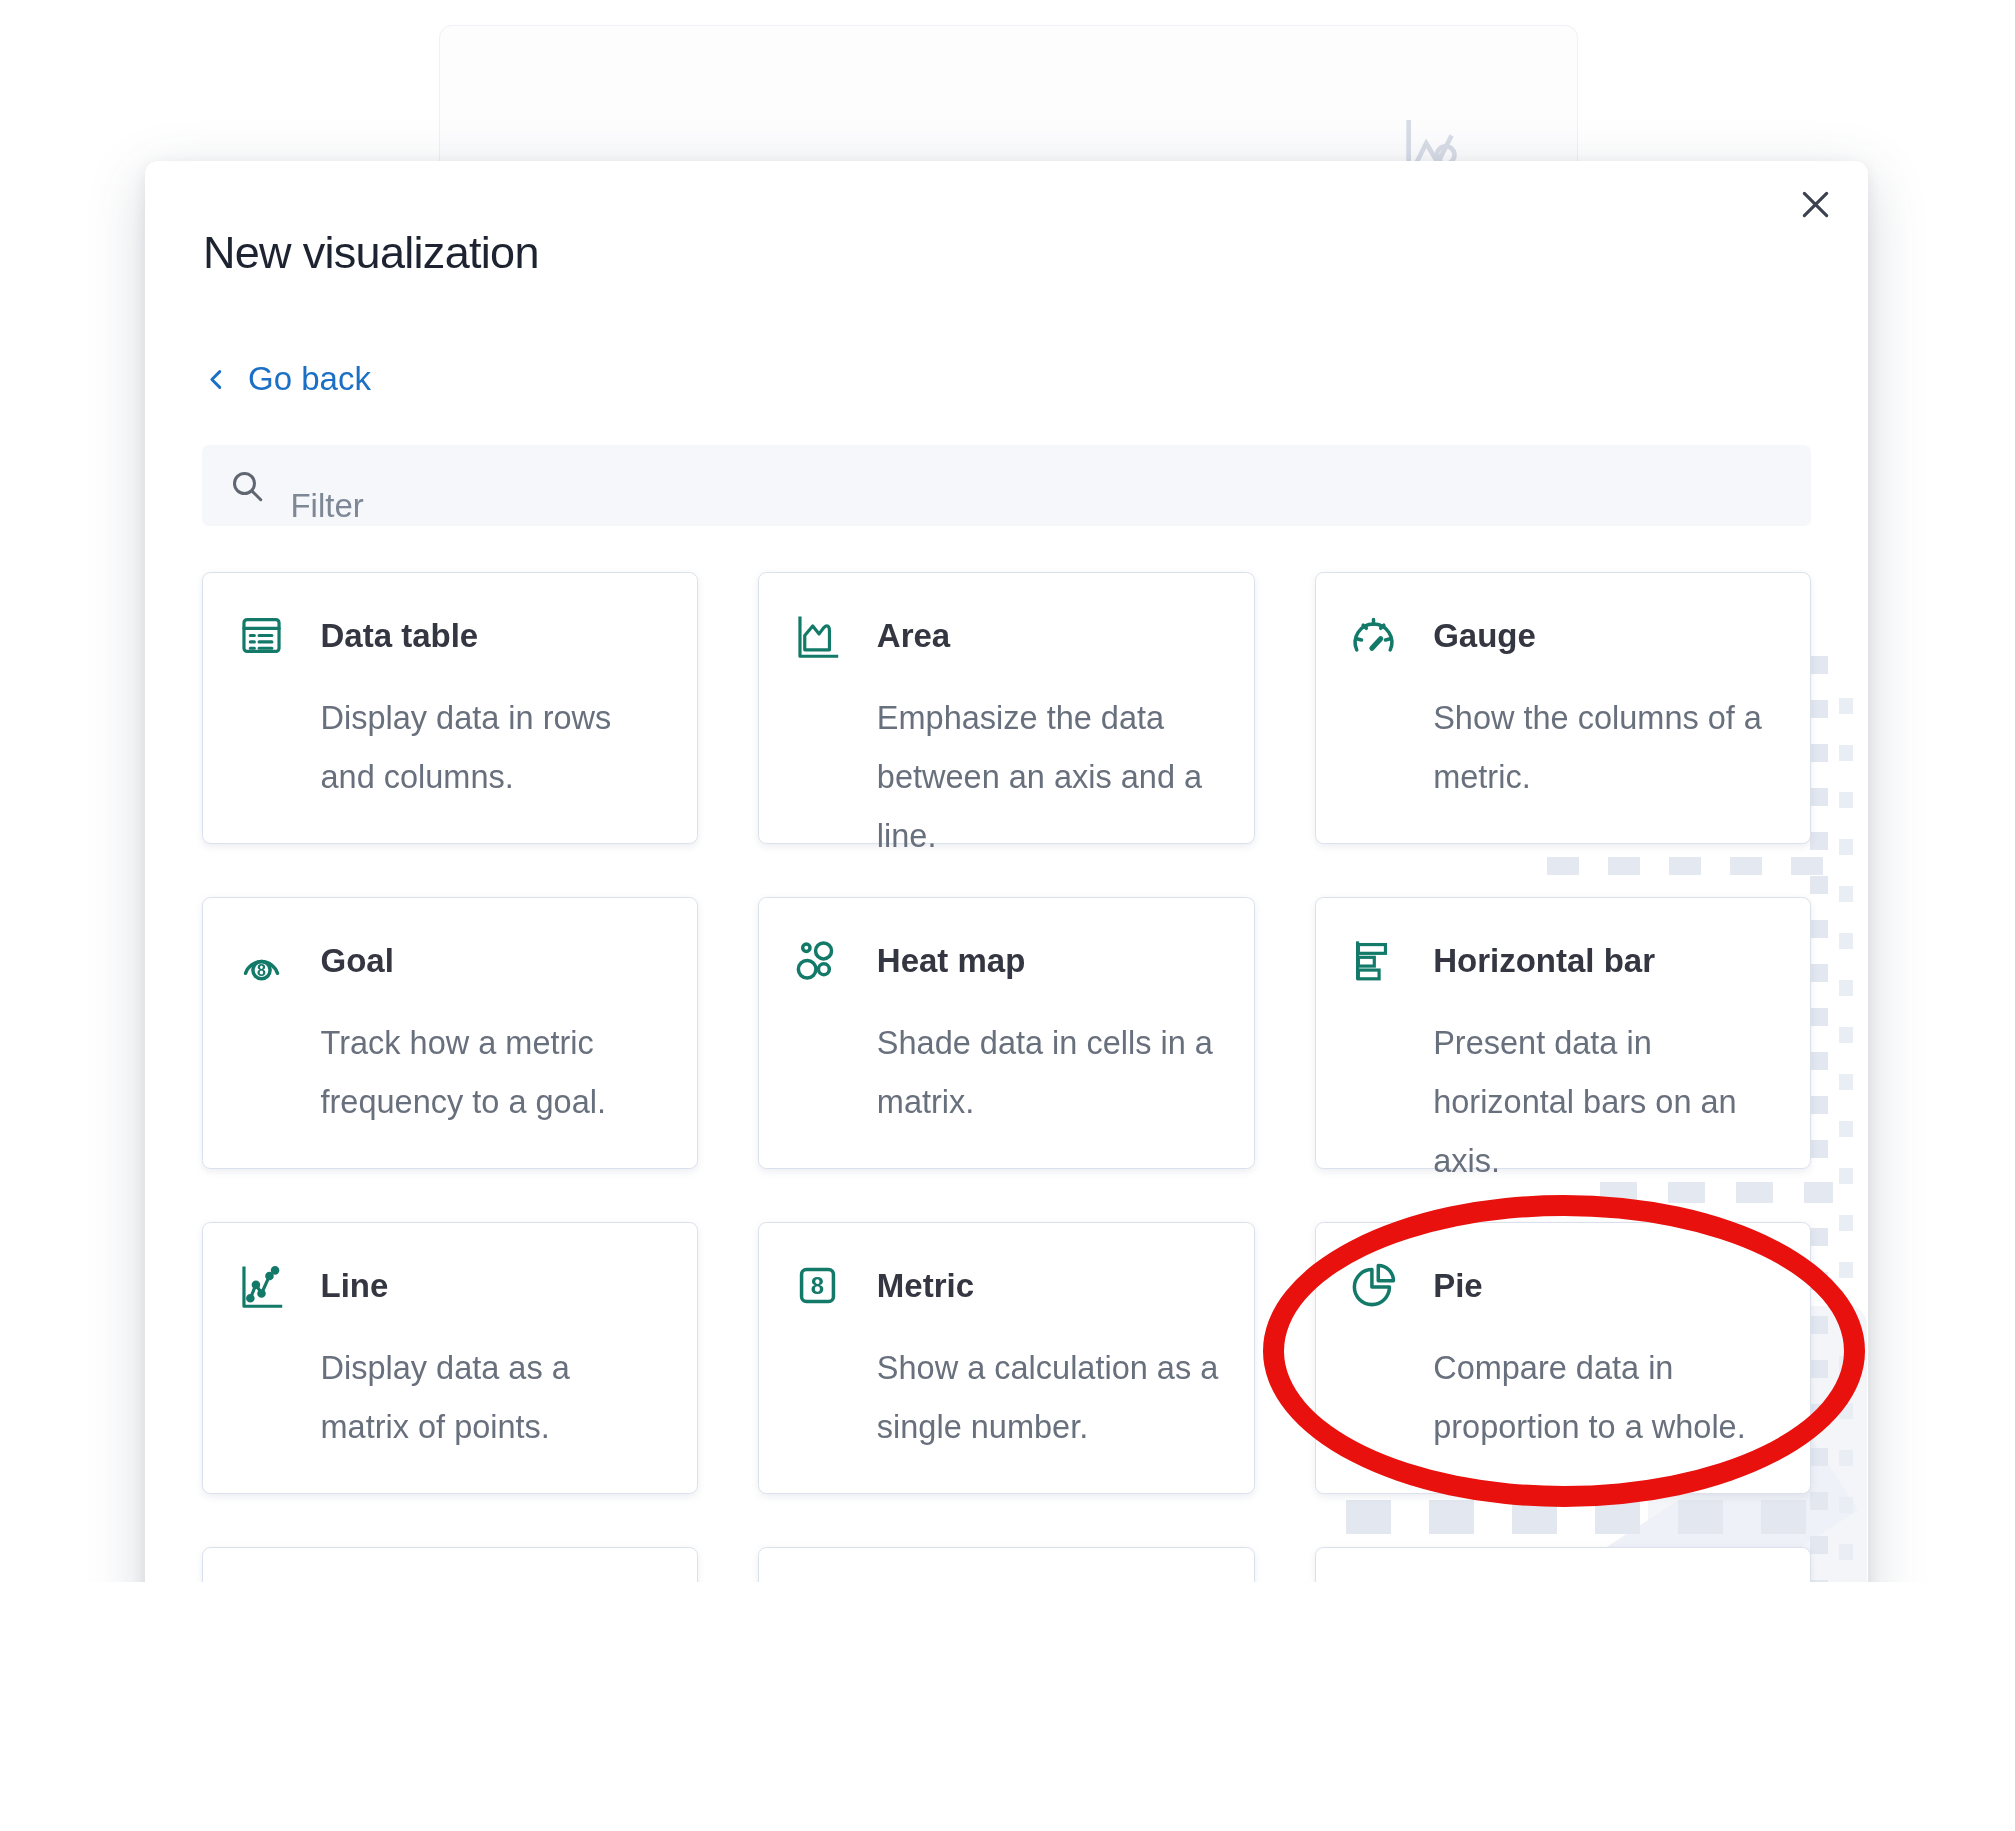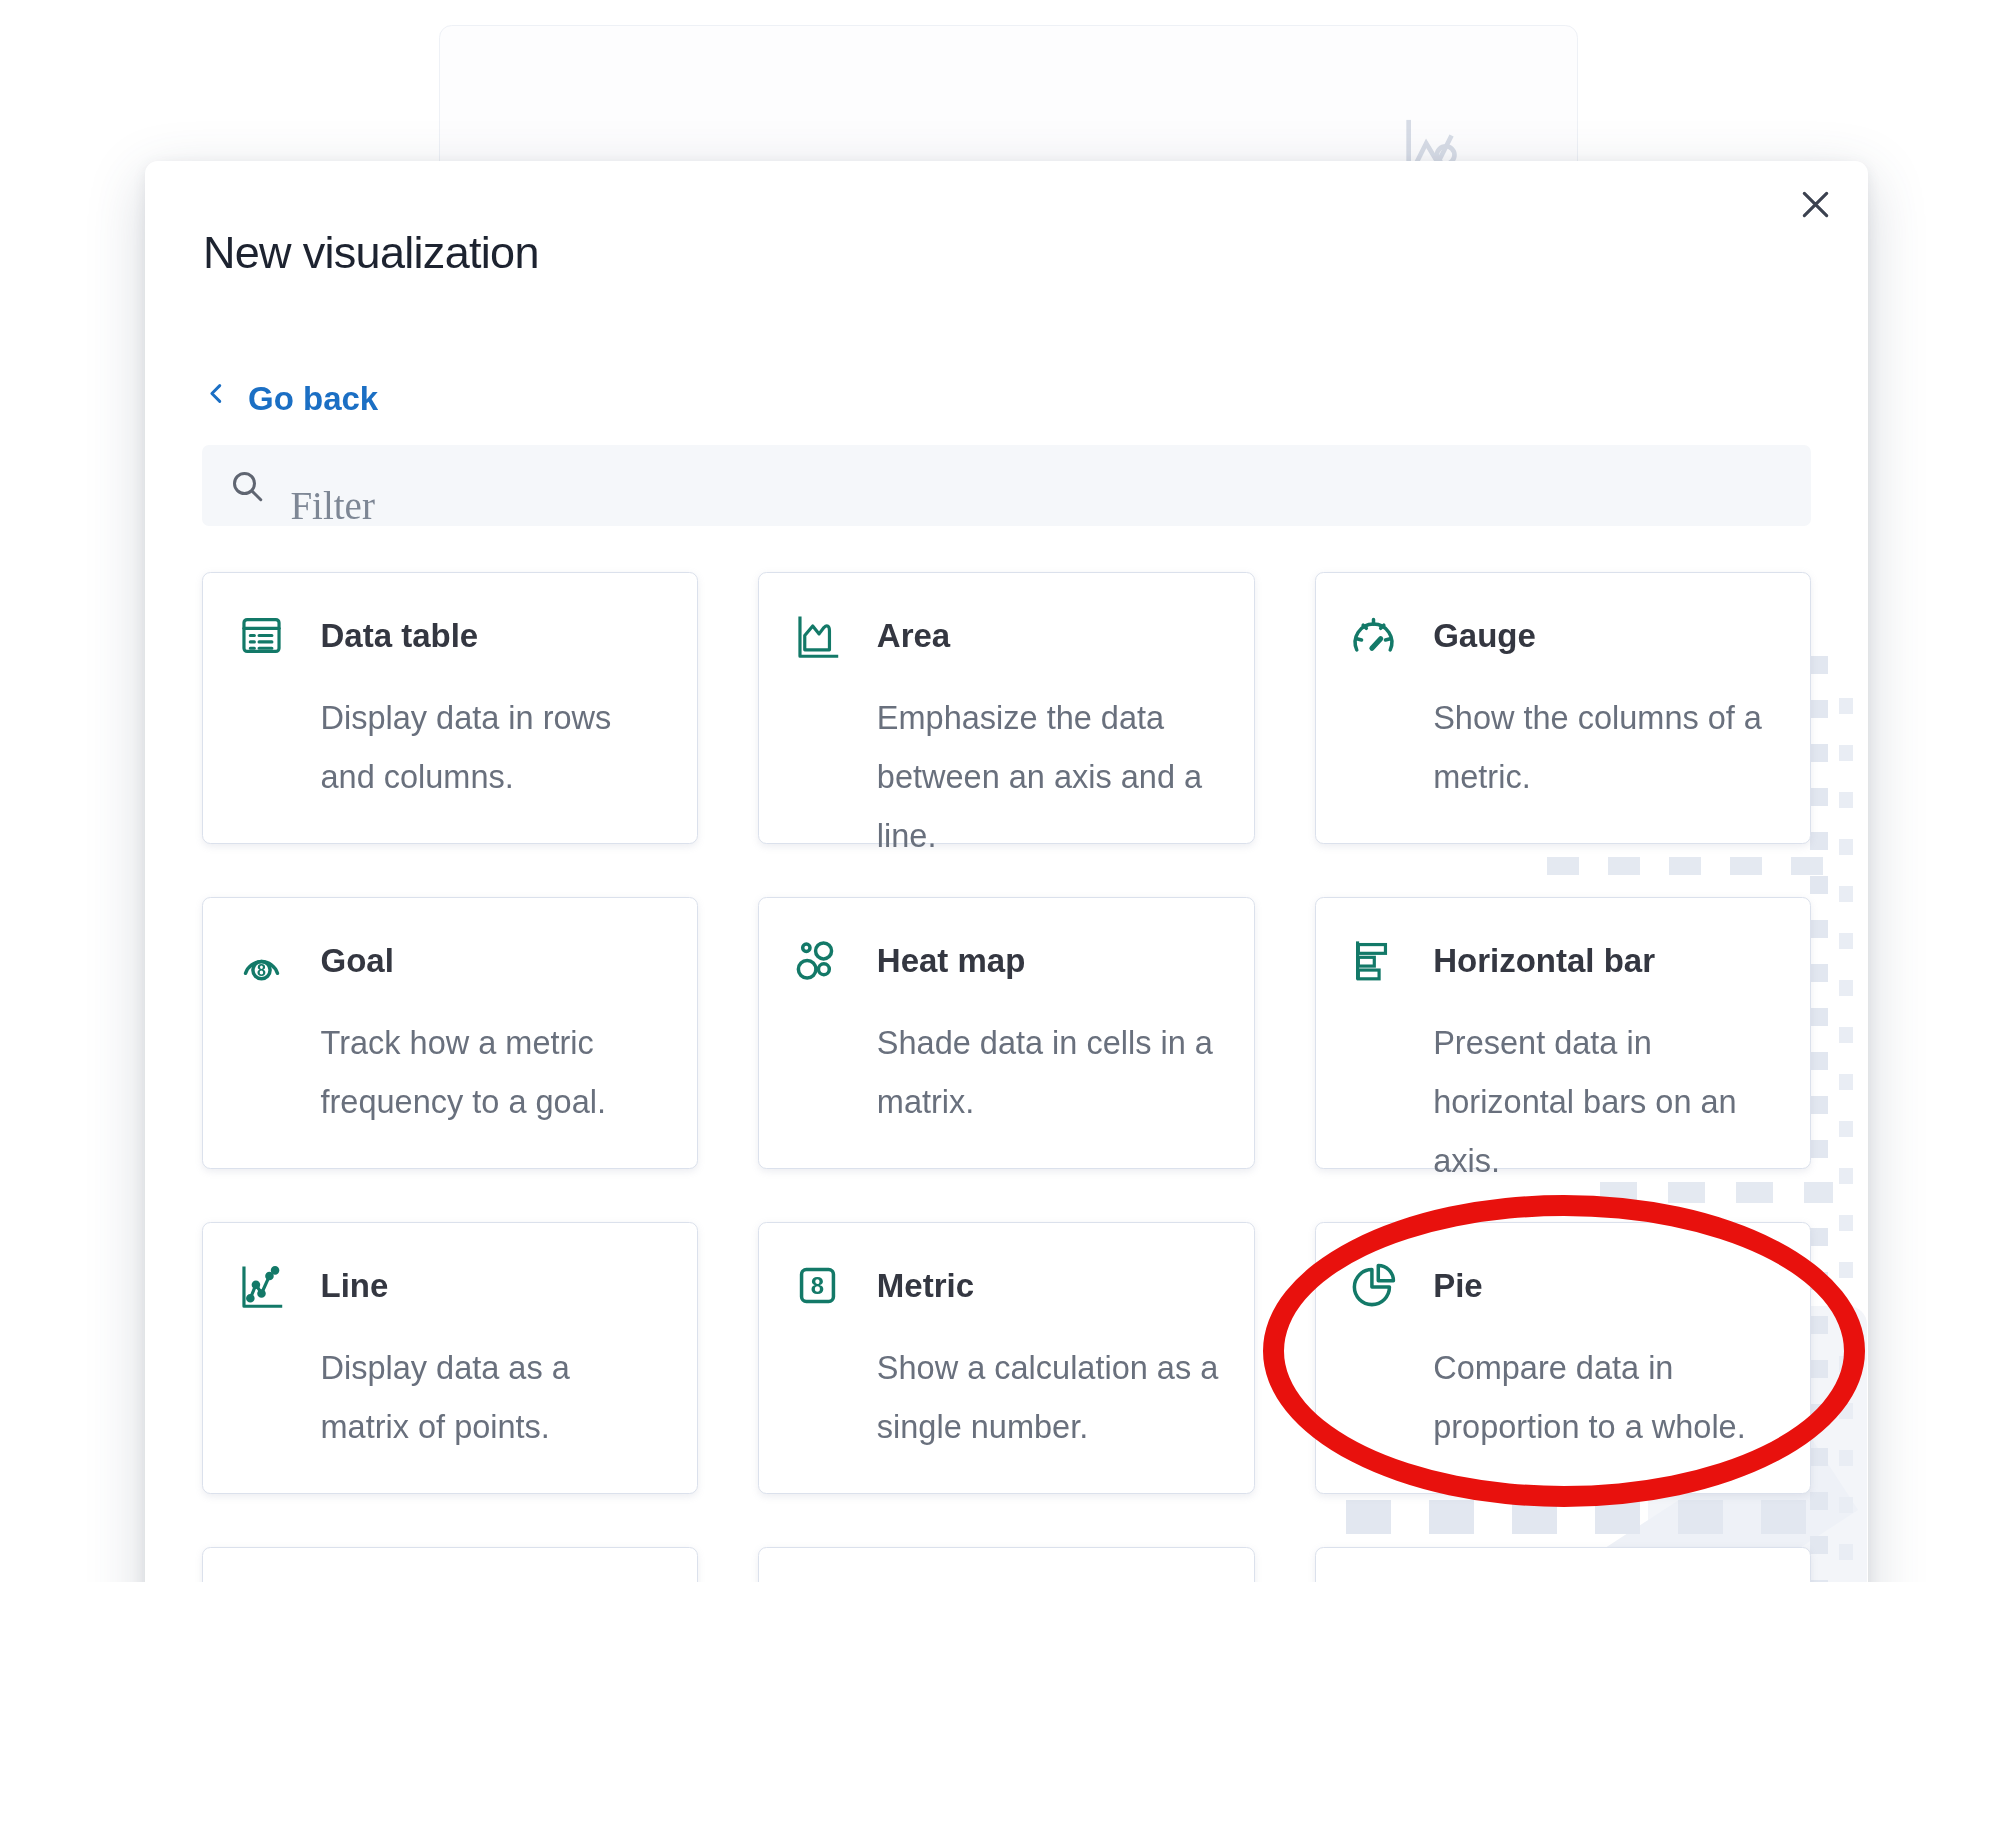--- a/index.html
+++ b/index.html
@@ -19,26 +19,26 @@
   .bg-glyph{position:absolute;left:955px;top:90px;color:#d7dce6;}
 
   
   .modal{position:absolute;left:145px;top:161px;width:1723px;height:1540px;background:#fff;
     border-radius:12.7px;overflow:hidden;z-index:10;
     box-shadow:0 18.4px 57px rgba(65,78,101,.22),0 4.2px 12.7px rgba(65,78,101,.10);}
   .modal-title{position:absolute;left:58px;top:66px;margin:0;font-size:45px;font-weight:400;
     color:#1d2330;letter-spacing:-0.7px;}
   .close-btn{position:absolute;top:18.4px;right:27px;width:51px;height:51px;border:0;background:none;
     color:#3c4250;cursor:pointer;padding:0;z-index:6;}
-  .go-back{position:absolute;left:59px;top:199px;display:flex;align-items:flex-start;gap:17px;
-    color:var(--link-blue,#1b6fc4);font-size:33px;font-weight:700;cursor:pointer;text-decoration:none;margin-top:20px;}
+  .go-back{position:absolute;left:59px;top:199px;display:flex;align-items:center;gap:17px;
+    color:var(--link-blue,#1b6fc4);font-size:33px;font-weight:400;cursor:pointer;text-decoration:none;}
   .filter{position:absolute;left:57px;top:284px;width:1609px;height:81px;background:#f5f7fa;
     border-radius:7px;display:flex;align-items:center;padding:0 25.4px;gap:21px;}
-  .filter input{flex:1;border:0;background:transparent;outline:none;font-size:39px;
-    color:#343741;font-family:Liberation Serif, serif;margin-top:40px;}
+  .filter input{flex:1;border:0;background:transparent;outline:none;font-size:33px;
+    color:#343741;font-family:Liberation Sans, sans-serif;margin-top:40px;}
   .filter input::placeholder{color:#7e8795;}
 
   
   .wm{position:absolute;z-index:1;pointer-events:none;}
   .wm-tint{left:1503px;top:1145px;width:219px;height:509px;background:#f3f5f9;border-radius:18.4px;}
   .wm-diag{left:1379px;top:1342px;width:332px;height:106px;background:#eef1f7;transform:rotate(-33deg);}
   .wm-v1{left:1665px;top:495px;width:18.4px;height:1017px;
     background:repeating-linear-gradient(180deg,#e2e7f0 0 18.4px,transparent 18.4px 44px);}
   .wm-v2{left:1694px;top:537px;width:14px;height:975px;
     background:repeating-linear-gradient(180deg,#e9edf4 0 15.5px,transparent 15.5px 47px);}

